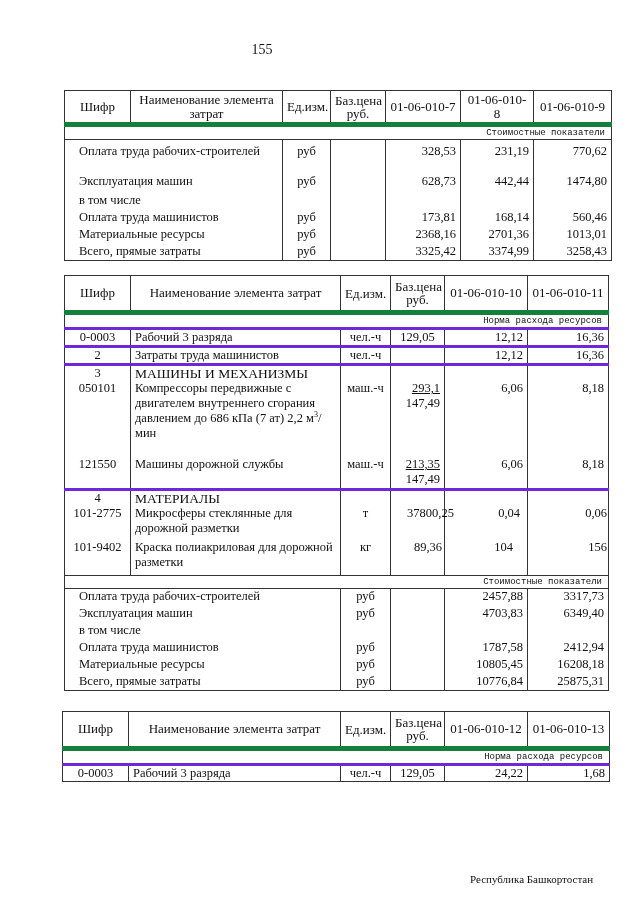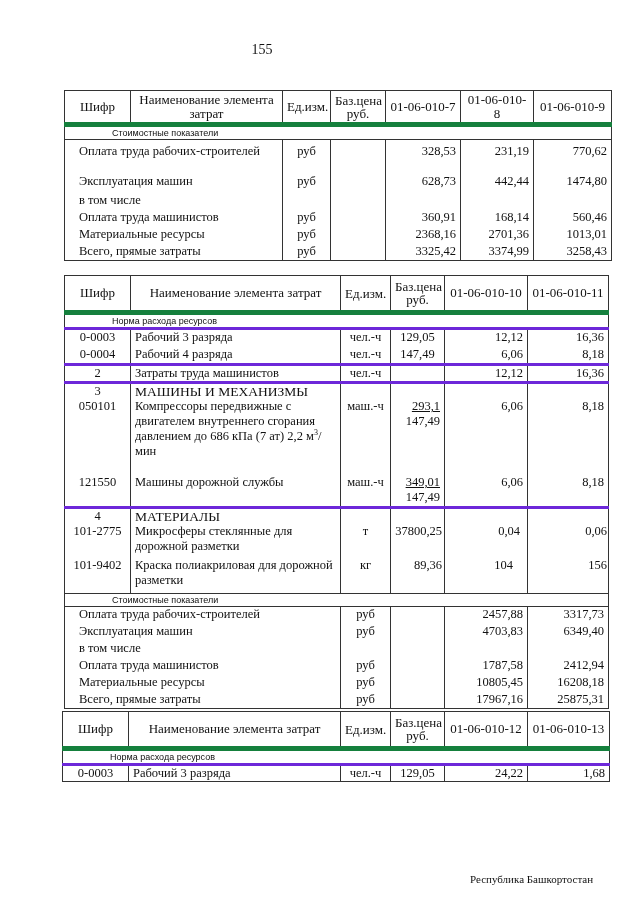--- a/index.html
+++ b/index.html
@@ -19,22 +19,22 @@
     table.norm td, table.norm th {
       border-left: 1px solid #333; border-right: 1px solid #333;
       padding: 0 4px; vertical-align: top; font-weight: normal;
     }
     table.norm th {
       border-top: 1px solid #333; border-bottom: 5px solid #15803d;
       text-align: center; vertical-align: middle; font-size: 13px; line-height: 14px;
     }
     table.norm th.small { font-size: 13px; line-height: 13px; }
     tr.section td {
-      border: 1px solid #333; text-align: left;
-      font-family: Liberation Sans, sans-serif;
+      border: 1px solid #333; text-align: right;
+      font-family: Liberation Mono, monospace;
       font-size: 9px; line-height: 12px; height: 12px; padding-right: 6px; padding-left: 47px;
     }
     td.num { text-align: right; }
     td.center { text-align: center; }
     td.bold, .bold { font-weight: bold; }
     tr.rule-top td { border-top: 3px solid #6d28d9; }
     tr.last td { border-bottom: 1px solid #333; }
     .under { text-decoration: underline; }
     .sup { font-size: 8px; vertical-align: super; line-height: 0; }
     .footer {
@@ -91,21 +91,21 @@
     <td></td>
         <td></td>
     <td></td>
         <td></td>
         <td></td>
   </tr>
   <tr style="height:17px">
     <td colspan="2" style="padding-left:14px;">Оплата труда машинистов</td>
     <td class="center">руб</td>
     <td></td>
-    <td class="num">360,91</td>
+    <td class="num">173,81</td>
     <td class="num">168,14</td>
     <td class="num">560,46</td>
   </tr>
   <tr style="height:17px">
     <td colspan="2" class="bold" style="padding-left:14px;">Материальные ресурсы</td>
     <td class="center bold">руб</td>
     <td></td>
     <td class="num bold">2368,16</td>
     <td class="num bold">2701,36</td>
     <td class="num bold">1013,01</td>
@@ -143,28 +143,20 @@
     <td colspan="6">Норма расхода ресурсов</td>
   </tr>
   <tr class="rule-top" style="height:18px">
     <td class="center">0-0003</td>
     <td>Рабочий 3 разряда</td>
     <td class="center">чел.-ч</td>
     <td class="center">129,05</td>
     <td class="num">12,12</td>
     <td class="num">16,36</td>
   </tr>
-  <tr style="height:18px">
-    <td class="center">0-0004</td>
-    <td>Рабочий 4 разряда</td>
-    <td class="center">чел.-ч</td>
-    <td class="center">147,49</td>
-    <td class="num">6,06</td>
-    <td class="num">8,18</td>
-  </tr>
   <tr class="rule-top" style="height:18px">
     <td class="center bold">2</td>
     <td>Затраты труда машинистов</td>
     <td class="center">чел.-ч</td>
     <td></td>
     <td class="num">12,12</td>
     <td class="num">16,36</td>
   </tr>
   <tr class="rule-top" style="height:16px">
     <td class="center bold">3</td>
@@ -179,37 +171,37 @@
     <td><span>Компрессоры передвижные с двигателем внутреннего сгорания давлением до 686 кПа (7 ат) 2,2 м</span><span class="sup">3</span><span>/мин</span></td>
     <td class="center">маш.-ч</td>
     <td class="num"><span class="under">293,1</span><br><span>147,49</span></td>
     <td class="num">6,06</td>
     <td class="num">8,18</td>
   </tr>
   <tr style="height:32px">
     <td class="center">121550</td>
     <td>Машины дорожной службы</td>
     <td class="center">маш.-ч</td>
-    <td class="num"><span class="under">349,01</span><br><span>147,49</span></td>
+    <td class="num"><span class="under">213,35</span><br><span>147,49</span></td>
     <td class="num">6,06</td>
     <td class="num">8,18</td>
   </tr>
   <tr class="rule-top" style="height:16px">
     <td class="center bold">4</td>
     <td class="bold" style="font-size:13.5px;">МАТЕРИАЛЫ</td>
     <td></td>
         <td></td>
     <td></td>
         <td></td>
   </tr>
   <tr style="height:34px">
     <td class="center">101-2775</td>
     <td>Микросферы стеклянные для дорожной разметки</td>
     <td class="center">т</td>
-    <td class="num" style="padding-left:4px;padding-right:2px;">37800,25</td>
+    <td class="num" style="padding-left:16px;padding-right:2px;">37800,25</td>
     <td class="num" style="padding-right:7px;">0,04</td>
     <td class="num" style="padding-right:1px;">0,06</td>
   </tr>
   <tr style="height:36px">
     <td class="center">101-9402</td>
     <td>Краска полиакриловая для дорожной разметки</td>
     <td class="center">кг</td>
     <td class="num" style="padding-right:2px;">89,36</td>
     <td class="num" style="padding-right:14px;font-family:Liberation Serif, serif;">104</td>
     <td class="num" style="padding-right:1px;margin-top:40px;">156</td>
@@ -249,21 +241,21 @@
     <td colspan="2" class="bold" style="padding-left:14px;">Материальные ресурсы</td>
     <td class="center bold">руб</td>
     <td></td>
     <td class="num bold">10805,45</td>
     <td class="num bold">16208,18</td>
   </tr>
   <tr class="last" style="height:17px">
     <td colspan="2" class="bold" style="padding-left:14px;">Всего, прямые затраты</td>
     <td class="center bold">руб</td>
     <td></td>
-    <td class="num bold">17967,16</td>
+    <td class="num bold">10776,84</td>
     <td class="num bold">25875,31</td>
   </tr>
 </tbody>
   </table>
 
 <table class="norm" style="top:711px; left:62px; width:547px;">
   <colgroup>
     <col style="width:66px">
       <col style="width:212px">
       <col style="width:50px">

